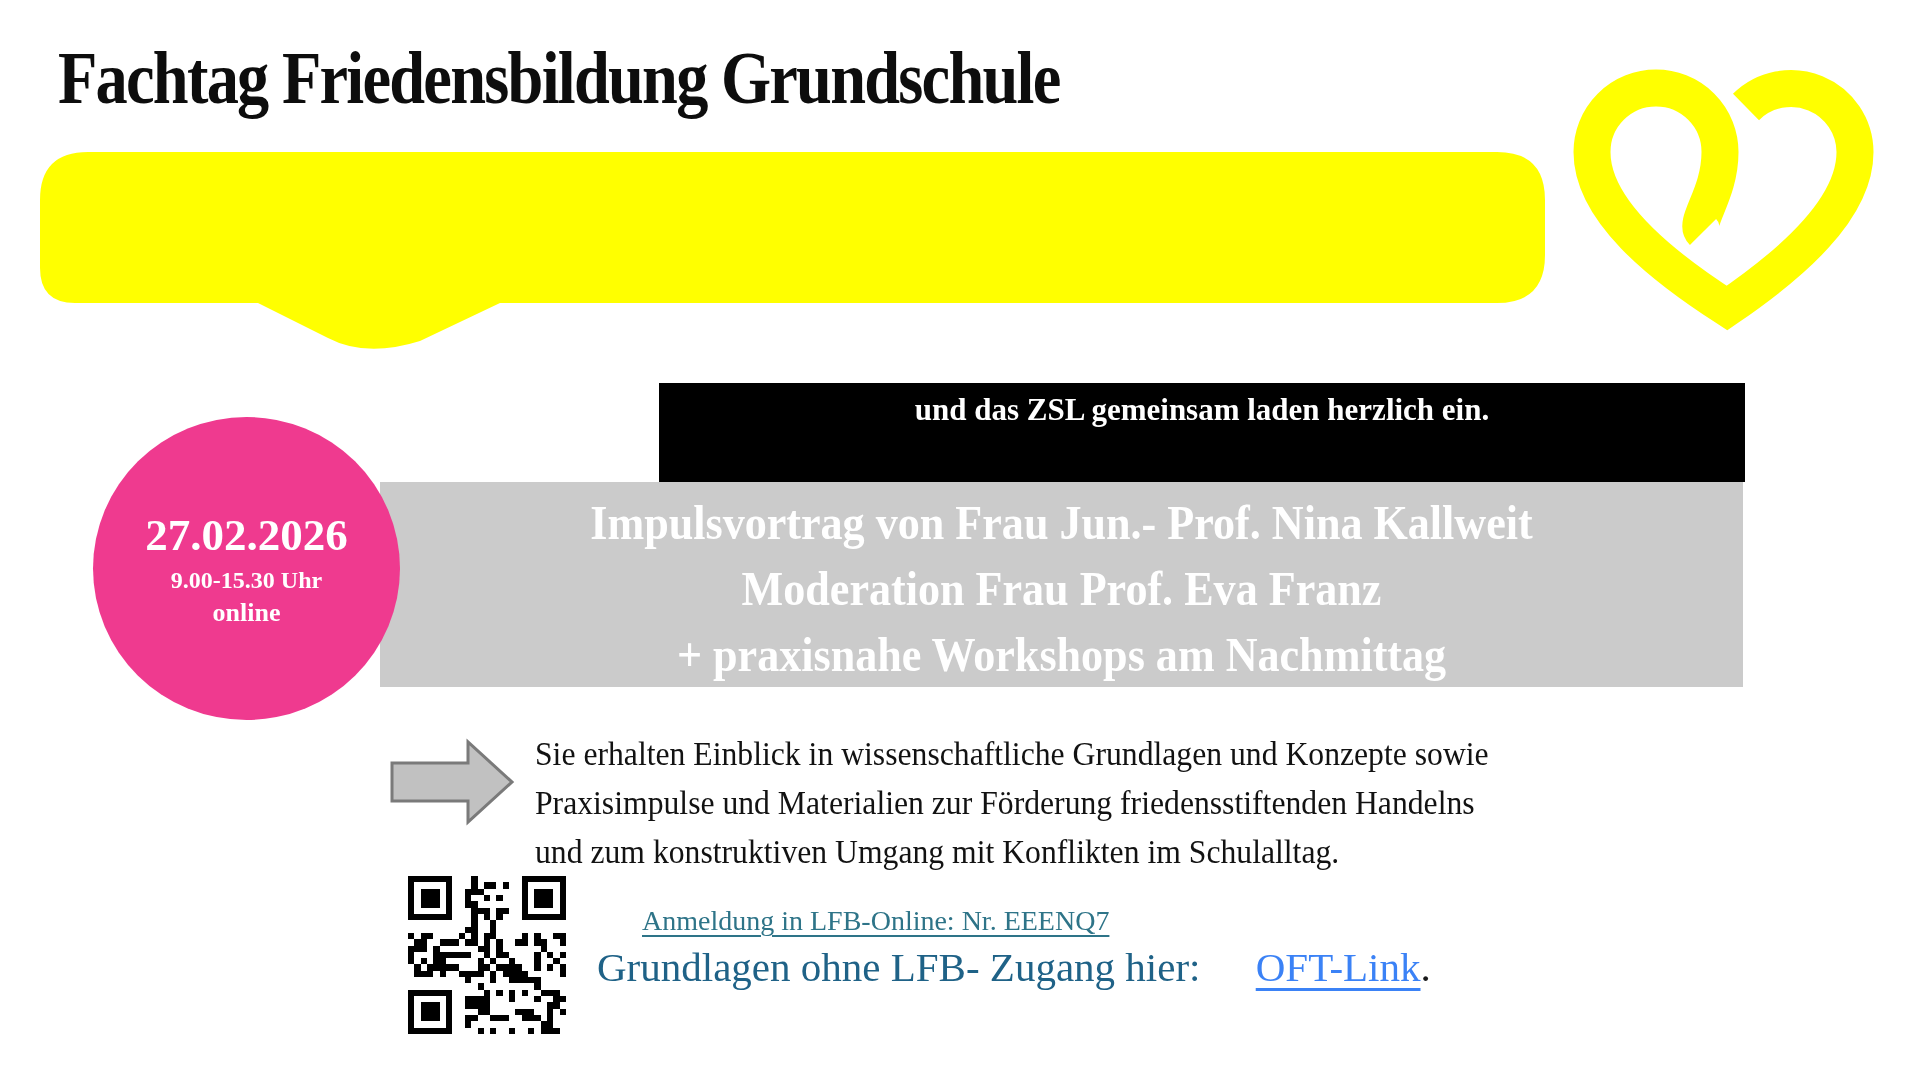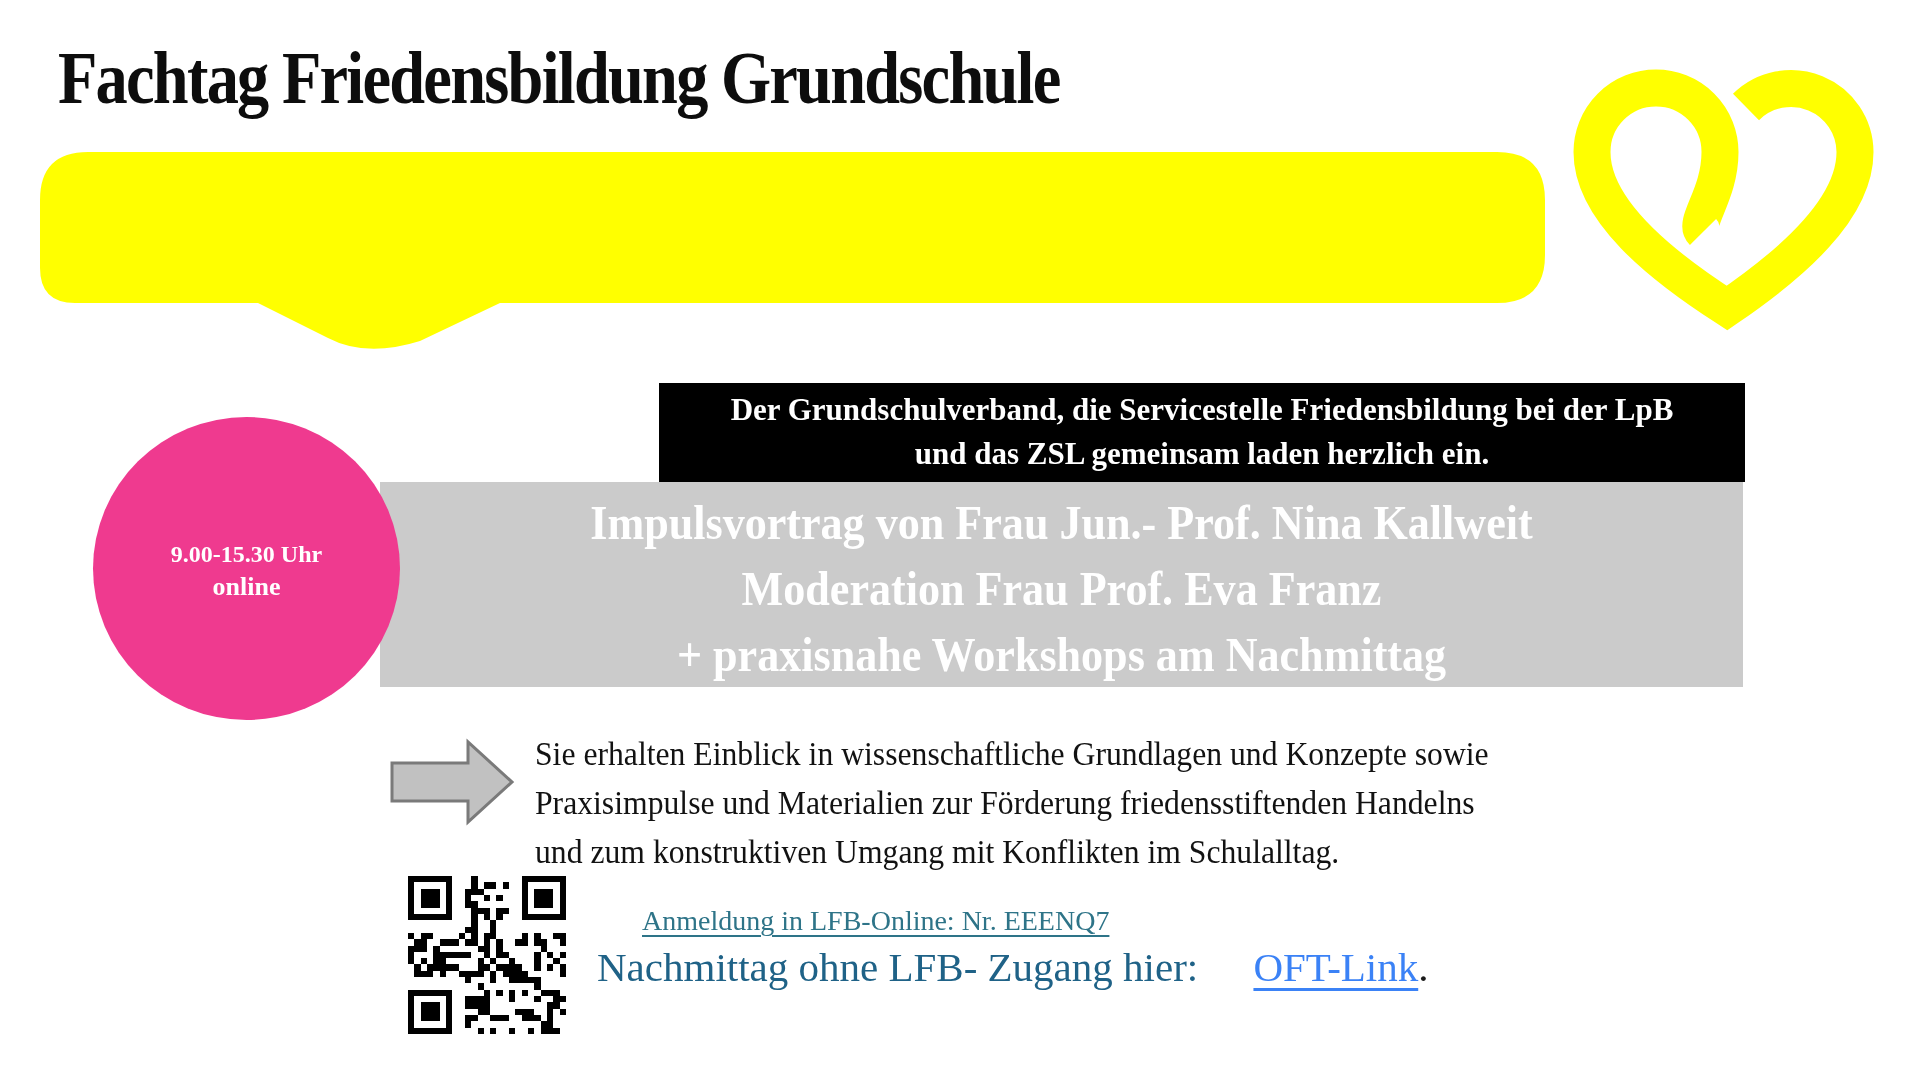--- a/index.html
+++ b/index.html
@@ -104,31 +104,31 @@
 
   <svg class="heart-svg" width="330" height="300" viewBox="0 0 330 300">
     <path fill="none" stroke-width="37" stroke-linejoin="miter" stroke-linecap="butt" d="M 138 192 C 128 182 155 155 155 112
              A 64 64 0 0 0 27 112
              C 27 170 95 225 162 268
              C 225 225 290 170 290 112
              A 64 64 0 0 0 181 67" stroke="#FFFF00"></path>
   </svg>
 
   <div class="invite-bar">
-    <div class="line">Der Grundschulverband, die Servicestelle Friedensbildung bei der LpB</div>
     <div class="line">und das ZSL gemeinsam laden herzlich ein.</div>
   </div>
 
   <div class="program-bar">
     <div class="line">Impulsvortrag von Frau Jun.- Prof. Nina Kallweit</div>
     <div class="line">Moderation Frau Prof. Eva Franz</div>
     <div class="line">+ praxisnahe Workshops am Nachmittag</div>
   </div>
 
   <div class="date-badge">
+    <div class="date">27.02.2026</div>
     <div class="time">9.00-15.30 Uhr</div>
     <div class="mode">online</div>
   </div>
 
   <svg class="arrow-svg" width="135" height="95" viewBox="0 0 135 95">
     <polygon points="7,28 83,28 83,7 127,47 83,87 83,66 7,66" stroke="#7A7A7A" stroke-width="3" fill="#C1C1C1"></polygon>
   </svg>
 
   <div class="description">
     <div>Sie erhalten Einblick in wissenschaftliche Grundlagen und Konzepte sowie</div>
@@ -401,16 +401,16 @@
         <rect x="16" y="24" width="1" height="1"></rect>
         <rect x="19" y="24" width="1" height="1"></rect>
         <rect x="21" y="24" width="1" height="1"></rect>
         <rect x="22" y="24" width="1" height="1"></rect>
         <rect x="23" y="24" width="1" height="1"></rect>
       </svg>
   </div>
 
   <a class="reg1">Anmeldung in LFB-Online: Nr. EEENQ7</a>
   <div class="reg2">
-    <span>Nachmittag ohne LFB- Zugang hier: </span><a class="oft">OFT-Link</a><span class="dot">.</span>
+    <span>Grundlagen ohne LFB- Zugang hier: </span><a class="oft">OFT-Link</a><span class="dot">.</span>
   </div>
 
 </div>
 
 </body></html>

